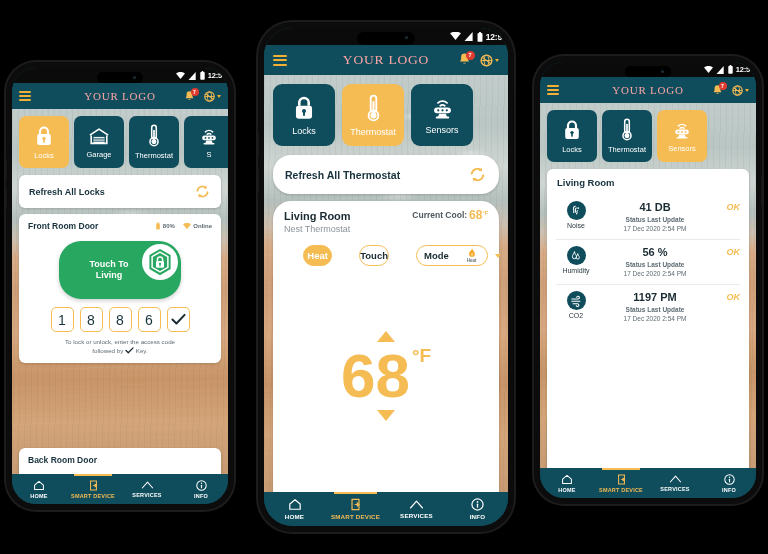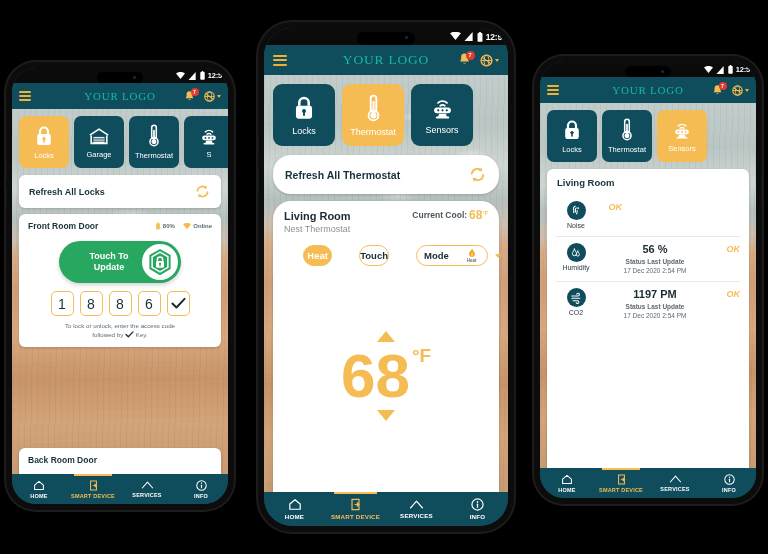--- a/index.html
+++ b/index.html
@@ -58,21 +58,21 @@
   .appbar {
     background: #0f4c5c; height: 26px; flex: 0 0 auto;
     display: flex; align-items: center; padding: 0 7px; position: relative;
   }
   .center .appbar { height: 30px; padding: 0 9px; }
   .hamburger { display:flex; flex-direction:column; gap:2.5px; cursor:pointer; }
   .hamburger i { display:block; width:12px; height:1.8px; background:#f2b134; border-radius:1px;}
   .center .hamburger i { width:14px; height:2px; }
   .logo {
     position:absolute; left:0; right:0; text-align:center;
-    font-family:"Liberation Serif", serif; color:#14b8a6;
+    font-family:"Liberation Serif", serif; color:#fca5a5;
     font-size:11px; letter-spacing:.8px; pointer-events:none;
   }
   .center .logo { font-size: 13.5px; }
   .appbar-right { margin-left:auto; display:flex; align-items:center; gap:7px; z-index:2;}
   .bell-wrap { position:relative; width:13px; height:14px;}
   .badge {
     position:absolute; top:-1px; right:-3px; background:#e03b2f; color:#fff;
     font-size:5px; font-weight:bold; border-radius:50%;
     width:8px; height:8px; display:flex; align-items:center; justify-content:center;
     line-height:1;
@@ -140,21 +140,21 @@
   .refresh-lbl { font-size:9px; font-weight:bold; color:#18323d; }
   .center .refresh-lbl { font-size:10.5px; }
 
   
   .lock-head { display:flex; align-items:center; justify-content:space-between; padding:7px 9px 4px 9px;}
   .lock-title { font-size:8.5px; font-weight:bold; color:#18323d;}
   .lock-meta { display:flex; align-items:center; gap:8px;}
   .meta-chip { display:flex; align-items:center; gap:2.5px; font-size:6px; color:#5d6b72; font-weight:600;}
   .unlock-wrap { display:flex; justify-content:center; padding:6px 0 4px;}
   .unlock-btn {
-    background:#28a761; border-radius:22px; height:42px; width:122px;
+    background:#28a761; border-radius:22px; height:58px; width:122px;
     display:flex; align-items:center; position:relative; cursor:pointer;
     box-shadow:0 2px 4px rgba(0,0,0,.18);
   }
   .unlock-txt {
     flex:1; text-align:center; color:#fff; font-size:9px; font-weight:600;
     line-height:11px; padding-left:4px; padding-right:26px;
   }
   .unlock-knob {
     position:absolute; right:3px; top:3px; width:36px; height:36px;
     background:#fff; border-radius:50%; display:flex; align-items:center; justify-content:center;
@@ -354,21 +354,21 @@
                       <path d="M0 1.5 L6 9 L12 1.5 A11 11 0 0 0 0 1.5Z" fill="#f5bc53"></path>
                     </svg>
                   <span>Online</span>
                 </span>
               </div>
             </div>
             <div class="unlock-wrap">
               <div class="unlock-btn">
                 <div class="unlock-txt">
                   <span>Touch To</span><br>
-                  <span>Update</span>
+                  <span>Living</span>
                 </div>
                 <div class="unlock-knob">
                   <svg width="30" height="30" viewBox="0 0 32 32">
                     <path d="M16 2 27.3 8.5 27.3 23.5 16 30 4.7 23.5 4.7 8.5Z" fill="#28a761"></path>
                     <path d="M16 5.4 24.4 10.2 24.4 21.8 16 26.6 7.6 21.8 7.6 10.2Z" fill="none" stroke="#fff" stroke-width="1.6"></path>
                     <path d="M13.2 15.2v-1.8a2.8 2.8 0 0 1 5.6 0v1.8" fill="none" stroke="#fff" stroke-width="1.6"></path>
                     <rect x="11.7" y="15" width="8.6" height="7.2" rx="1.5" fill="#fff"></rect>
                     <circle cx="16" cy="17.9" r="1.2" fill="#28a761"></circle>
                     <rect x="15.4" y="18.3" width="1.2" height="2.4" fill="#28a761"></rect>
                   </svg>
@@ -702,20 +702,25 @@
                 <div class="sens-circle">
                   <svg width="12" height="12" viewBox="0 0 14 14">
                       <path d="M6.2 1.4c-2 .5-2.6 2.4-2 3.8.5 1.3.6 2.3-.2 3.4" fill="none" stroke="#fff" stroke-width="1.2" stroke-linecap="round"></path>
                       <path d="M7.6 3.4c-1.4.4-1.6 1.6-1.2 2.5.4 1 .3 1.9-.5 2.8" fill="none" stroke="#fff" stroke-width="1.2" stroke-linecap="round"></path>
                       <path d="M8.8 6.6c-.8.4-.9 1.1-.6 1.7.3.7.1 1.4-.6 2.1" fill="none" stroke="#fff" stroke-width="1.2" stroke-linecap="round"></path>
                       <circle cx="9.6" cy="3.6" r="1.1" fill="#fff"></circle>
                     </svg>
                 </div>
                 <span class="sens-name">Noise</span>
               </div>
+              <div class="sens-mid">
+                <div class="sens-val">41 DB</div>
+                <div class="sens-upd">Status Last Update</div>
+                <div class="sens-time">17 Dec 2020  2:54 PM</div>
+              </div>
               <div class="sens-ok">OK</div>
             </div>
 
             <div class="sens-row">
               <div class="sens-ico-wrap">
                 <div class="sens-circle">
                   <svg width="12" height="12" viewBox="0 0 14 14">
                       <path d="M5.2 1.8C5.2 4.4 2.8 5.2 2.8 7.8a2.4 2.4 0 0 0 4.8 0C7.6 5.4 5.2 4.6 5.2 1.8Z" fill="none" stroke="#fff" stroke-width="1.1"></path>
                       <path d="M9.1 4.2C9.1 6.2 7.3 6.8 7.3 8.8a1.8 1.8 0 0 0 3.6 0C10.9 7 9.1 6.4 9.1 4.2Z" fill="none" stroke="#fff" stroke-width="1.1"></path>
                     </svg>

